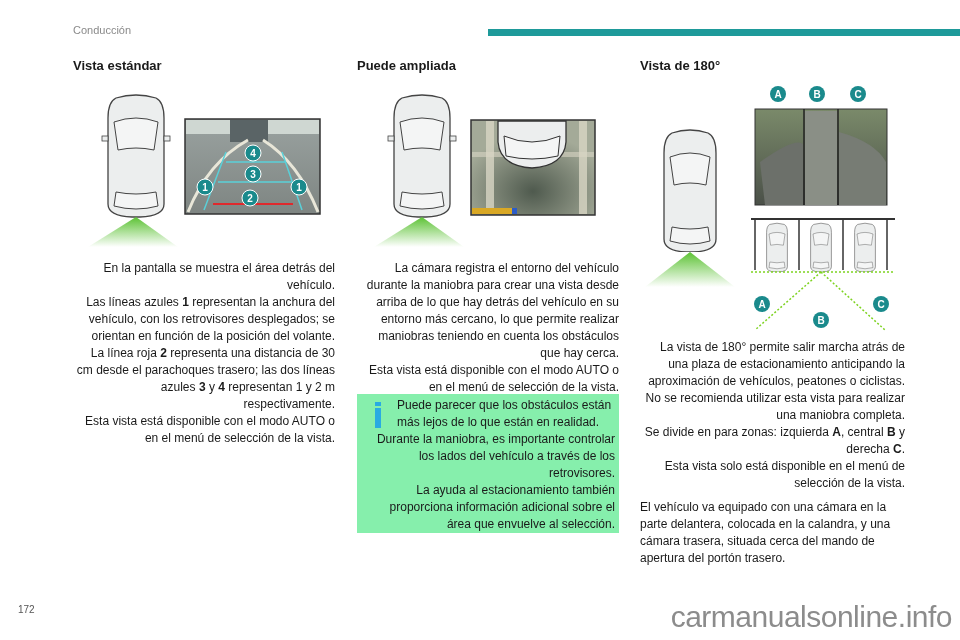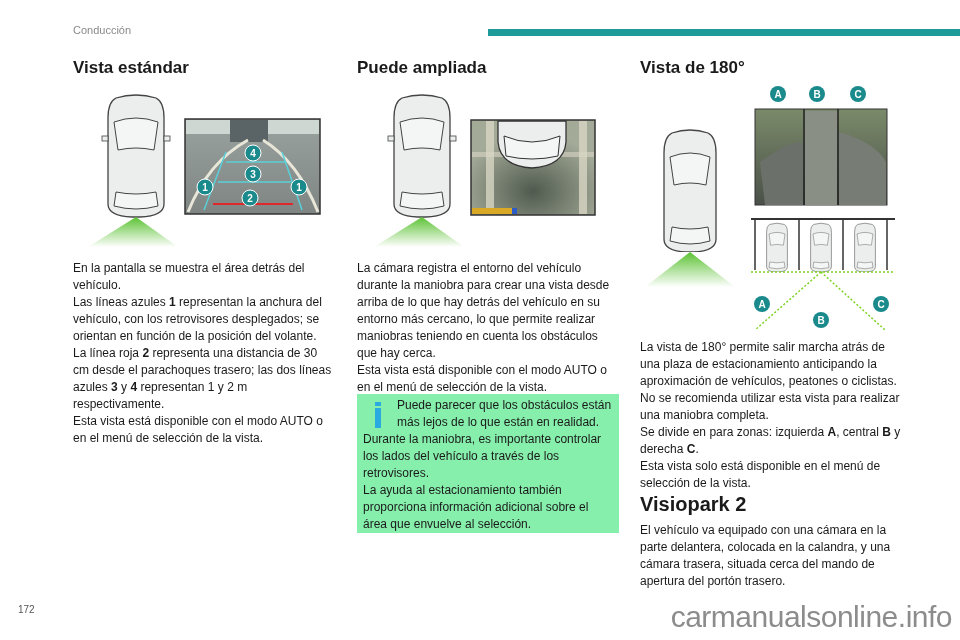--- a/index.html
+++ b/index.html
@@ -4,24 +4,24 @@
 <style>
   html, body { margin:0; padding:0; }
   body { width:960px; height:640px; position:relative; background:#ffffff; overflow:hidden;
          font-family:"Liberation Sans", sans-serif; color:#1a1a1a; }
   .header-label { position:absolute; left:73px; top:24px; font-size:11px; color:#8a8a8a; }
   .header-bar { position:absolute; left:488px; top:29px; width:472px; height:7px; background:#1e9a9a; }
   .col { position:absolute; top:58px; }
   .col1 { left:73px; width:262px; }
   .col2 { left:357px; width:262px; }
   .col3 { left:640px; width:265px; }
-  .h3 { font-weight:bold; font-size:17px; margin:0; }
+  .h3 { font-weight:bold; font-size:13px; margin:0; }
   .body-text { font-size:12px; line-height:17px; margin:0; }
   .body-text b { font-weight:bold; }
-  .para { display:block; }
+  .para { display:block;text-align:right; }
   .figure { position:absolute; }
   .info-box { position:absolute; left:357px; top:394px; width:262px; height:139px; background:#86efac; }
   .info-icon { position:absolute; left:18px; top:8px; width:6px; height:26px; }
   .info-icon .dot { position:absolute; left:0; top:0; width:6px; height:4px; background:#29abe2; }
   .info-icon .stem { position:absolute; left:0; top:6px; width:6px; height:20px; background:#29abe2; }
   .info-text { position:absolute; left:6px; top:3px; width:252px; font-size:12px; line-height:17px; }
   .info-text .first { padding-left:34px; display:block; }
   .h2 { font-size:20px; font-weight:bold; margin:0; }
   .page-number { position:absolute; left:18px; top:604px; font-size:10px; color:#555; }
   .watermark { position:absolute; right:8px; top:600px; font-size:30px; color:#8c8c8c; letter-spacing:-0.5px;margin-left:45px; }
@@ -207,18 +207,17 @@
 <div class="col col3" style="top:339px">
   <p class="body-text">
     <span class="para">La vista de 180° permite salir marcha atrás de una plaza de estacionamiento anticipando la aproximación de vehículos, peatones o ciclistas.</span>
     <span class="para">No se recomienda utilizar esta vista para realizar una maniobra completa.</span>
     <span class="para"><span>Se divide en para zonas: izquierda </span><b>A</b><span>, central </span><b>B</b><span> y derecha </span><b>C</b><span>.</span></span>
     <span class="para">Esta vista solo está disponible en el menú de selección de la vista.</span>
   </p>
 </div>
 
 <div class="col col3" style="top:493px">
-  <h2 class="h2">Visiopark 2</h2>
   <p class="body-text" style="margin-top:6px">El vehículo va equipado con una cámara en la parte delantera, colocada en la calandra, y una cámara trasera, situada cerca del mando de apertura del portón trasero.</p>
 </div>
 
 <div class="page-number">172</div>
 <div class="watermark">carmanualsonline.info</div>
 
 </body></html>

